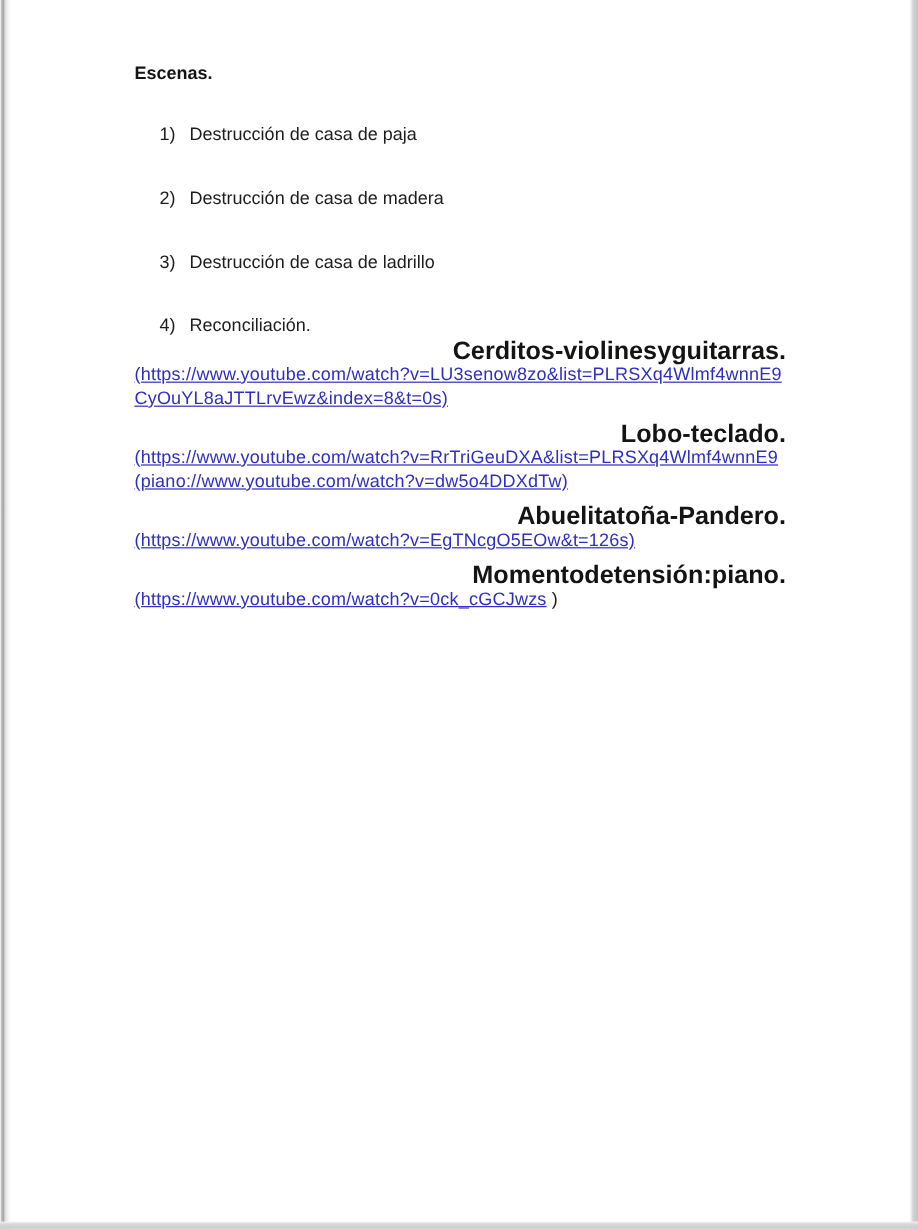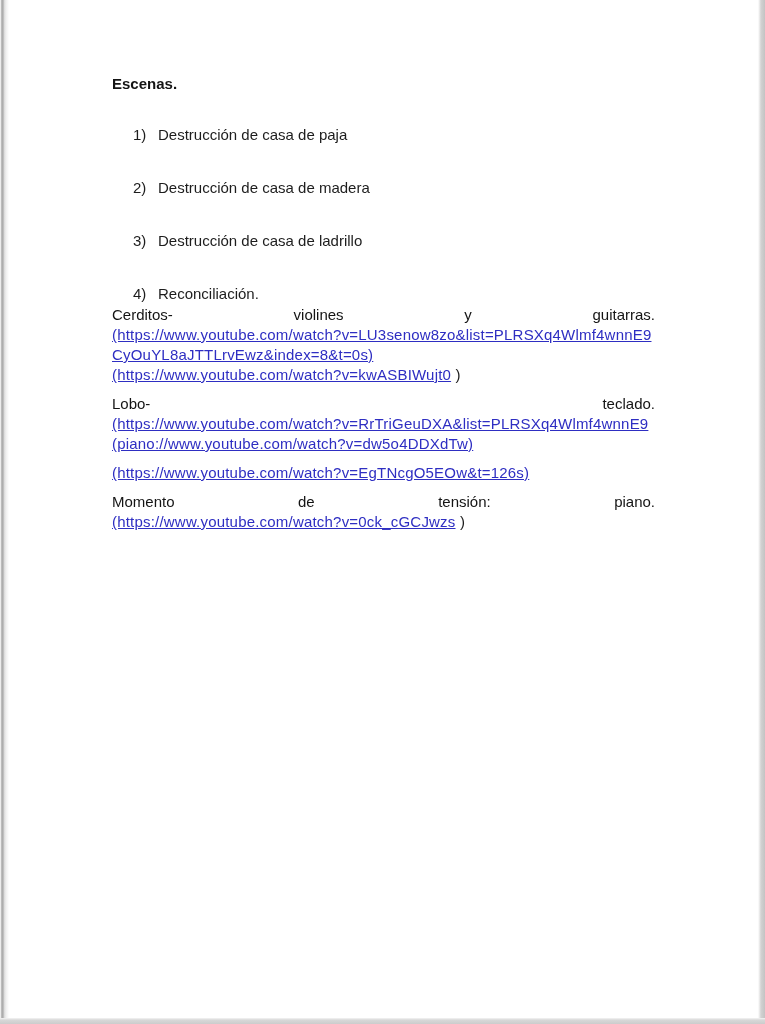--- a/index.html
+++ b/index.html
@@ -24,33 +24,33 @@
   }
   .edge-right{
     position:absolute;right:0;top:0;bottom:0;width:7px;
     background:linear-gradient(to left,#c3c3c3 0px,#d2d2d2 4px,#f1f1f1 6px,#ffffff 7px);
   }
   .edge-bottom{
     position:absolute;left:0;right:0;bottom:0;height:6px;
     background:linear-gradient(to top,#cccccc 0px,#d8d8d8 4px,#f4f4f4 6px);
   }
   .content{
-    position:absolute;left:112px;top:76px;width:543px;
+    position:absolute;left:112px;top:54px;width:543px;
   }
   .doc-heading{
     font-size:15px;font-weight:bold;line-height:16px;
     margin:0 0 13px 0;color:#141414;
   }
   .num-list{margin:0 0 1px 21px;}
   .list-row{font-size:15px;line-height:21px;white-space:nowrap;margin-top:32px;}
   .list-marker{display:inline-block;width:25px;}
   .section{margin:0 0 9px 0;}
   .sec-title{
-    display:flex;justify-content:space-between;
-    font-size:15px;font-weight:normal;line-height:20px;color:#141414;
+    display:flex;justify-content:flex-end;
+    font-size:21px;font-weight:bold;line-height:20px;color:#141414;
   }
   .url-row{font-size:15px;line-height:20px;letter-spacing:0.2px;white-space:nowrap;}
   .url{
     color:var(--link-color);cursor:pointer;text-decoration:none;
   }
   .url .ln{text-decoration:underline;}
   .suffix{color:var(--text-color);text-decoration:none;letter-spacing:0.2px;}
 </style>
 </head>
 <body>
@@ -79,33 +79,37 @@
   </div>
 
   <div class="section">
     <div class="sec-title">
       <span>Cerditos-</span>
       <span>violines</span>
       <span>y</span>
       <span>guitarras.</span>
     </div>
     <div class="url-row"><a class="url"><span class="ln">(https://www.youtube.com/watch?v=LU3senow8zo&amp;list=PLRSXq4Wlmf4wnnE9</span><br><span class="ln">CyOuYL8aJTTLrvEwz&amp;index=8&amp;t=0s)</span></a></div>
-    <div class="url-row"><a class="url"><span class="ln">(https://www.youtube.com/watch?v=kwASBIWujt0</span></a><span class="suffix"> )</span></div>
   </div>
 
   <div class="section">
     <div class="sec-title">
       <span>Lobo-</span>
       <span>teclado.</span>
     </div>
     <div class="url-row"><a class="url"><span class="ln">(https://www.youtube.com/watch?v=RrTriGeuDXA&amp;list=PLRSXq4Wlmf4wnnE9</span><br></a></div>
     <div class="url-row"><a class="url"><span class="ln">(piano://www.youtube.com/watch?v=dw5o4DDXdTw)</span></a></div>
   </div>
 
   <div class="section">
+    <div class="sec-title">
+      <span>Abuelita</span>
+      <span>toña-</span>
+      <span>Pandero.</span>
+    </div>
     <div class="url-row"><a class="url"><span class="ln">(https://www.youtube.com/watch?v=EgTNcgO5EOw&amp;t=126s)</span></a></div>
   </div>
 
   <div class="section">
     <div class="sec-title">
       <span>Momento</span>
       <span>de</span>
       <span>tensión:</span>
       <span>piano.</span>
     </div>

